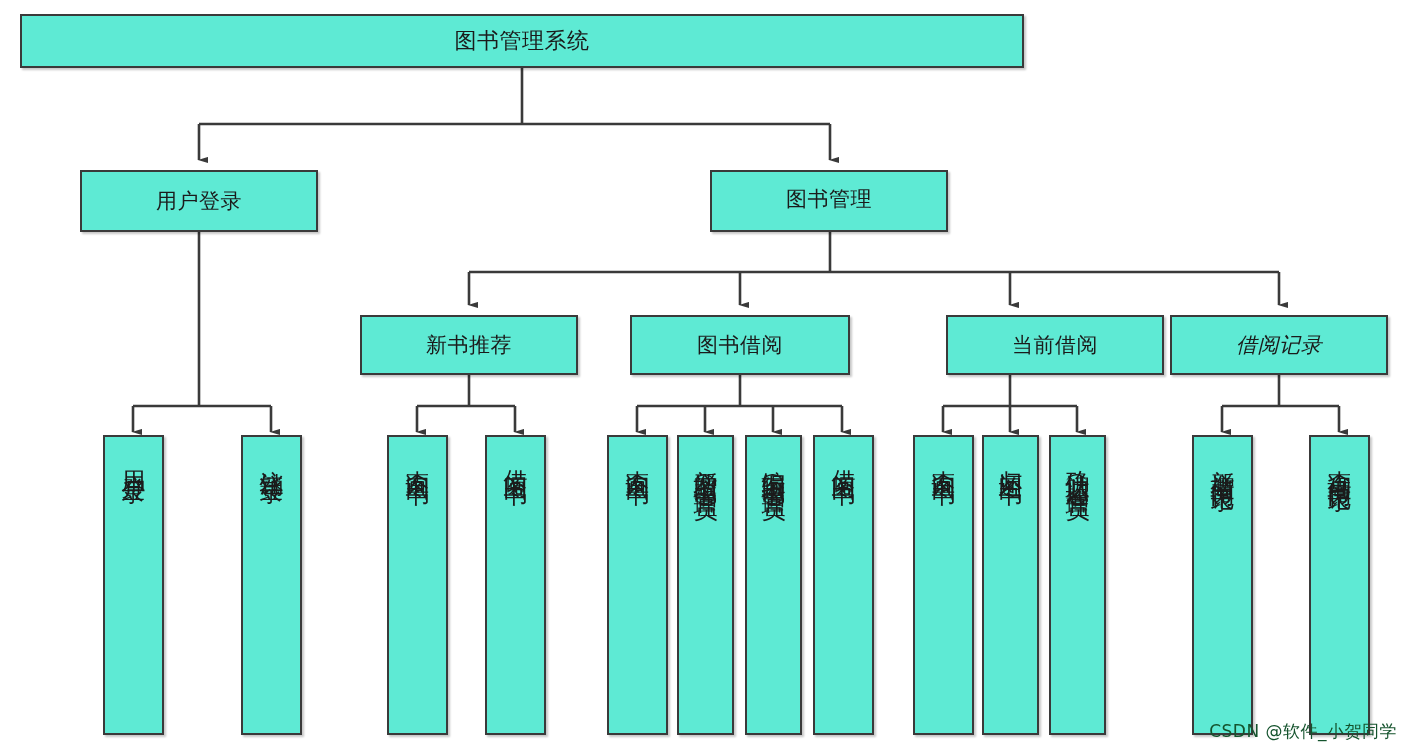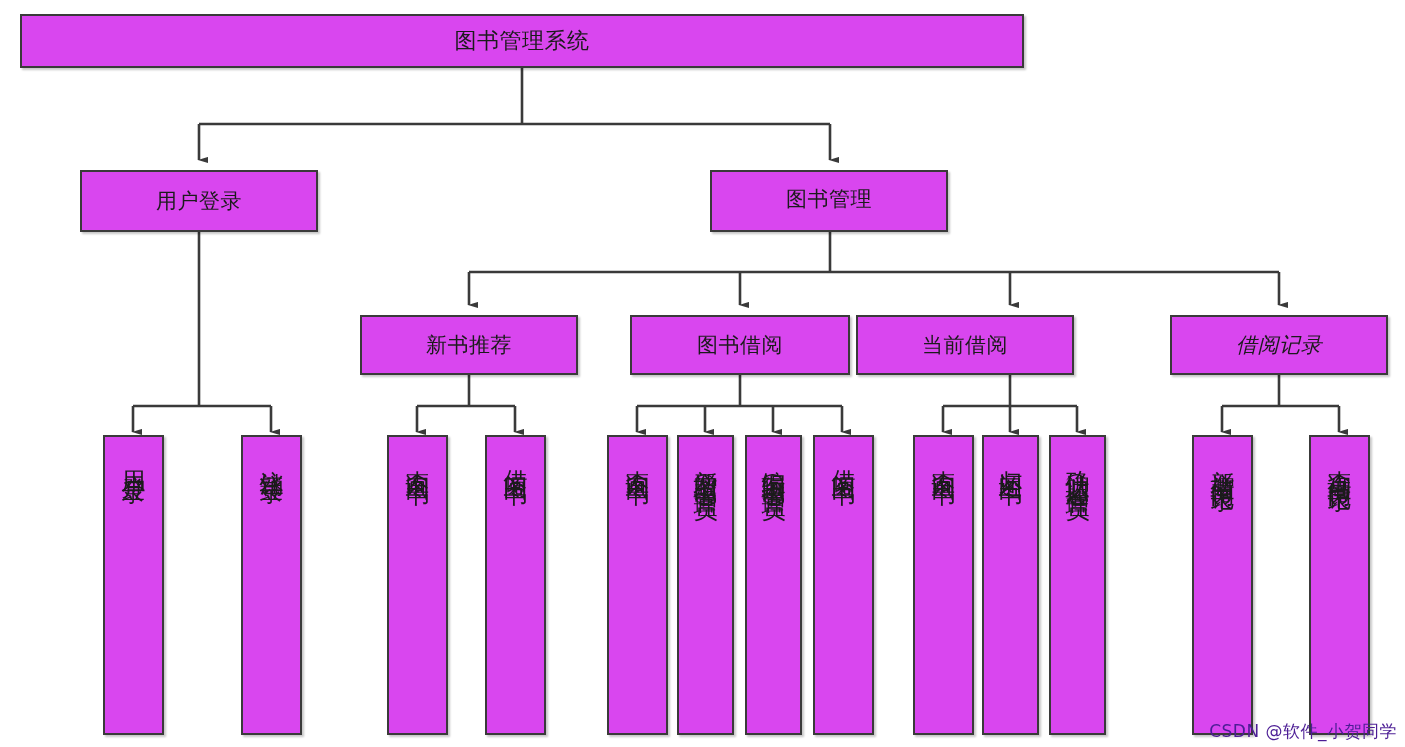--- a/index.html
+++ b/index.html
@@ -9,21 +9,21 @@
     font-family:"DejaVu Sans","Liberation Sans",sans-serif;
     overflow:hidden;
     position:relative;
   }
   #stage{position:absolute;left:0;top:0;width:1405px;height:747px;}
   #edges{position:absolute;left:0;top:0;width:1405px;height:747px;}
 
   .node{
     position:absolute;
     box-sizing:border-box;
-    background:#d946ef;
+    background:#5eead4;
     border:2.5px solid #3a3a3a;
     box-shadow:2px 2px 2px rgba(0,0,0,0.22);
     display:flex;
     align-items:center;
     justify-content:center;
     color:#1b1b1b;
   }
   .node .lbl{
     display:block;
     line-height:1.18;
@@ -46,21 +46,21 @@
     letter-spacing:4px;
     white-space:normal;
     max-height:280px;
   }
 
   .watermark{
     position:absolute;
     right:8px;
     bottom:4px;
     font-size:17px;
-    color:#4c1d95;
+    color:#14532d;
     letter-spacing:0.5px;
     user-select:none;
     white-space:nowrap;
   }
 </style>
 </head>
 <body>
 
 <div id="stage">
 
@@ -124,21 +124,21 @@
   <div class="node horiz" style="left:710px;top:170px;width:238px;height:62px;font-family:Liberation Mono, monospace;">
     <span class="lbl">图书管理</span>
   </div>
 
   <div class="node horiz" style="left:360px;top:315px;width:218px;height:60px;">
     <span class="lbl">新书推荐</span>
   </div>
   <div class="node horiz" style="left:630px;top:315px;width:220px;height:60px;">
     <span class="lbl">图书借阅</span>
   </div>
-  <div class="node horiz" style="left:856px;top:315px;width:218px;height:60px;">
+  <div class="node horiz" style="left:946px;top:315px;width:218px;height:60px;">
     <span class="lbl">当前借阅</span>
   </div>
   <div class="node horiz" style="left:1170px;top:315px;width:218px;height:60px;font-style:italic;">
     <span class="lbl">借阅记录</span>
   </div>
 
   <div class="node vert" style="left:103px;top:435px;width:61px;height:300px;">
     <span class="lbl">用户登录</span>
   </div>
   <div class="node vert" style="left:241px;top:435px;width:61px;height:300px;">

